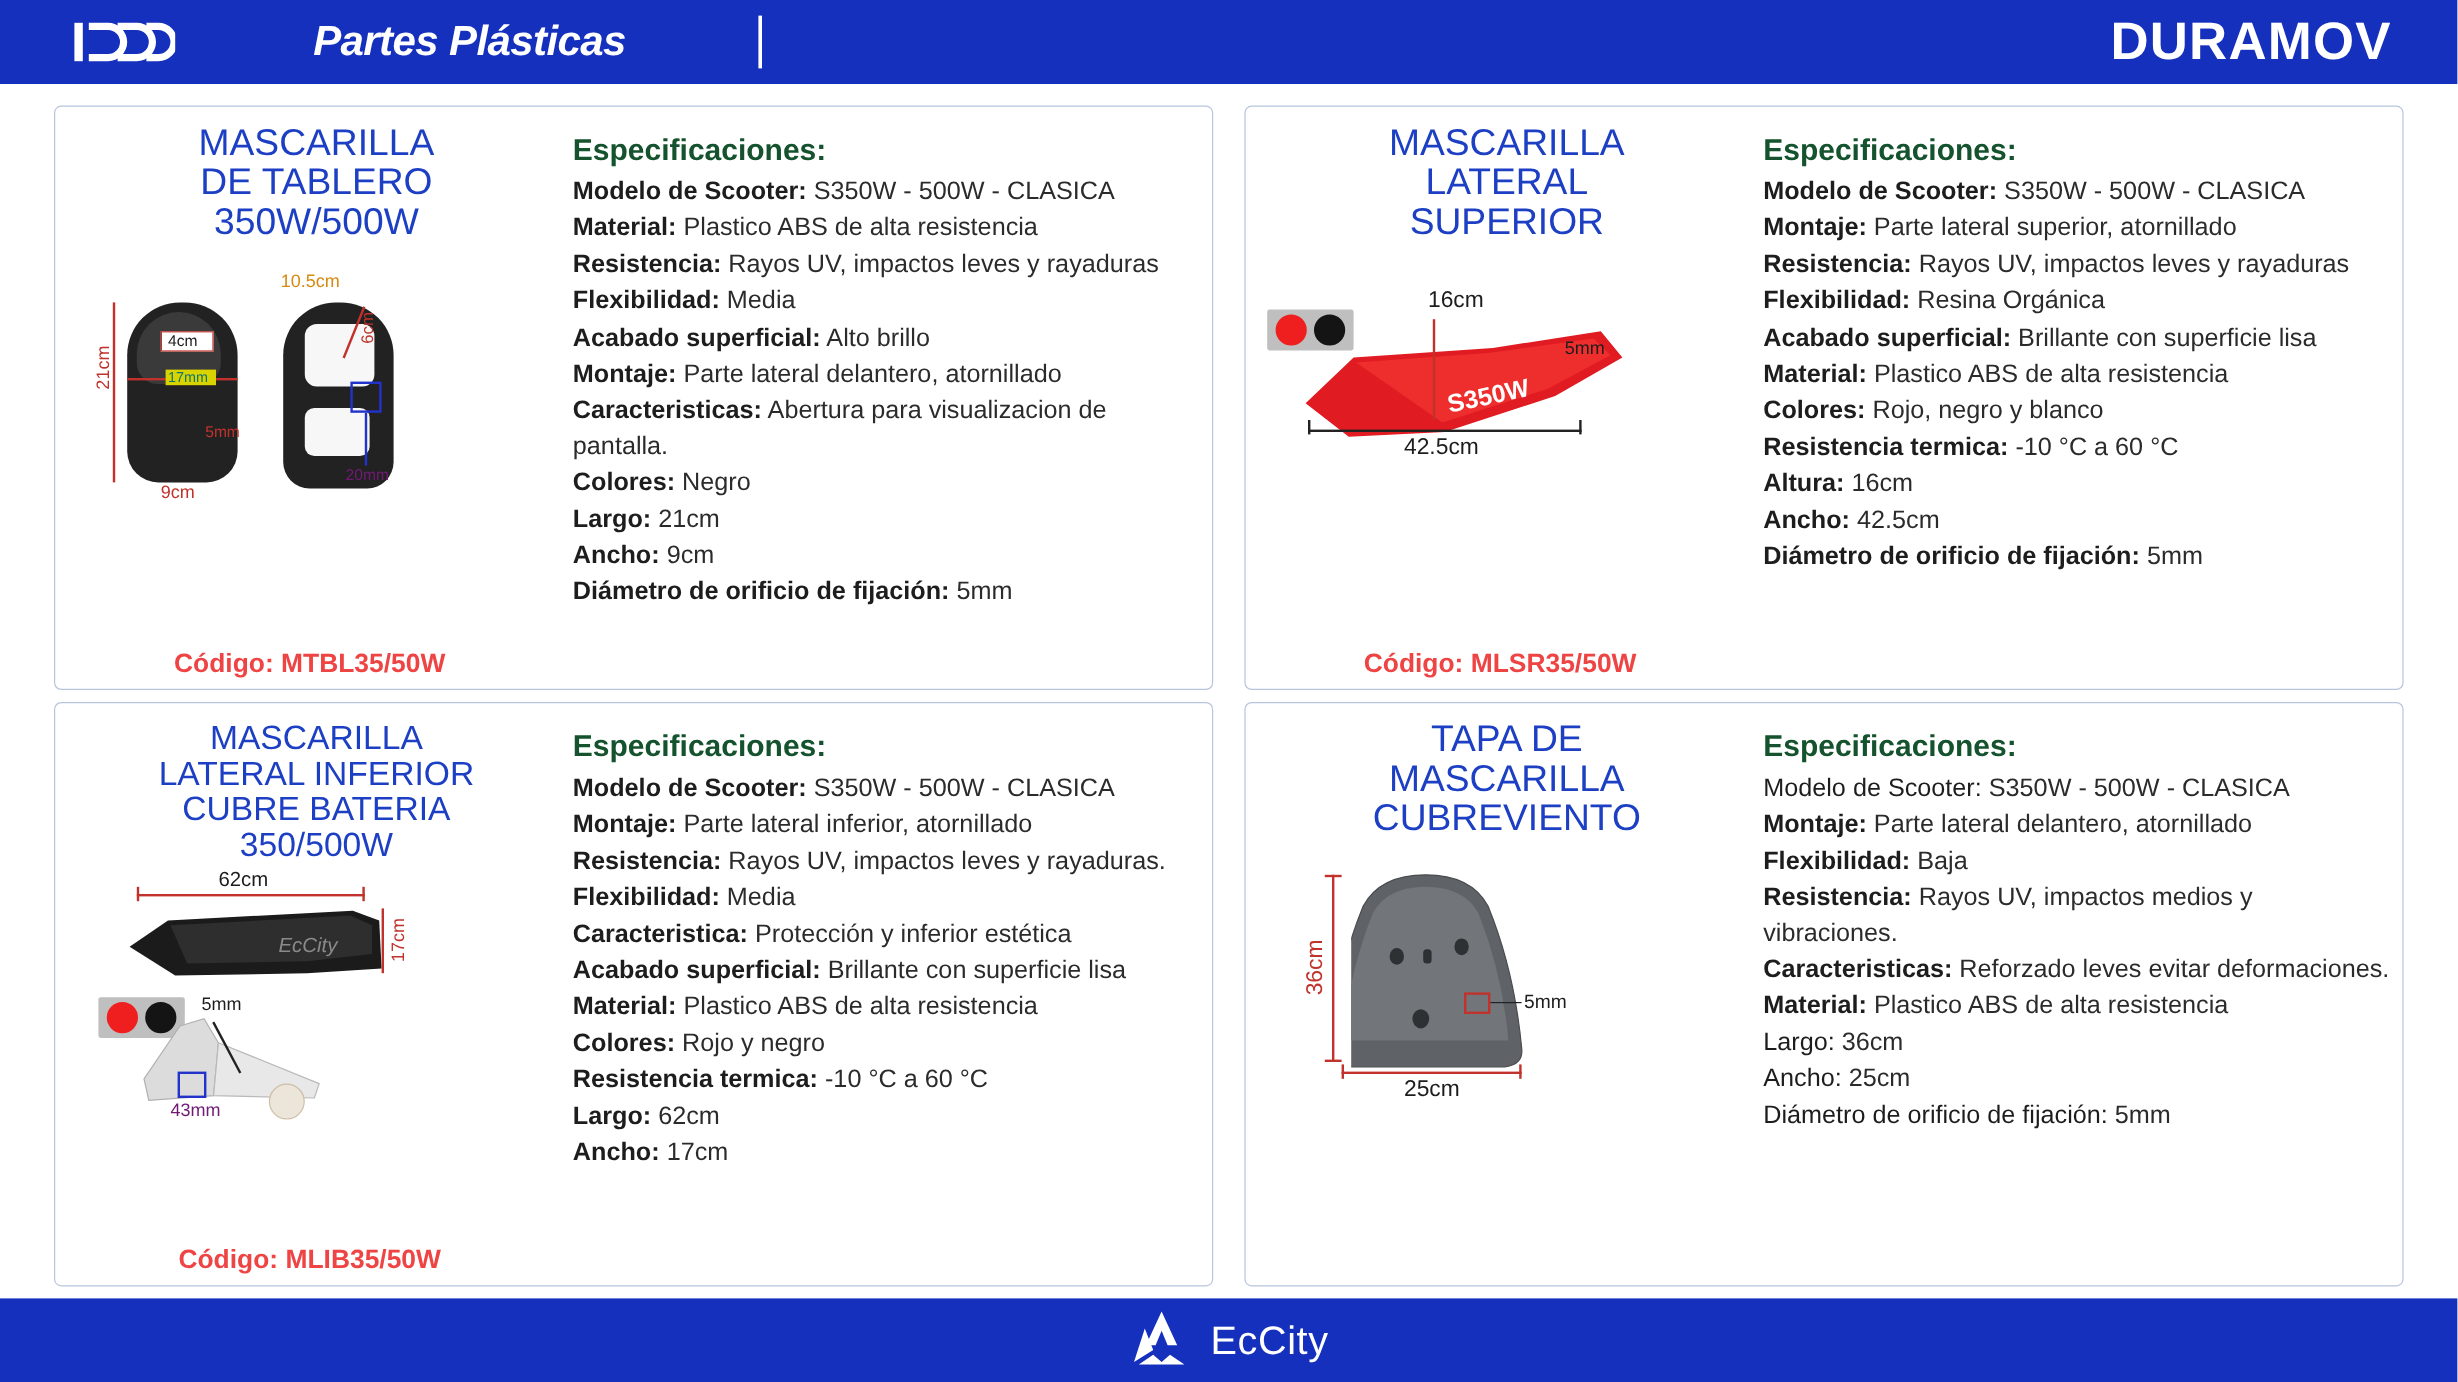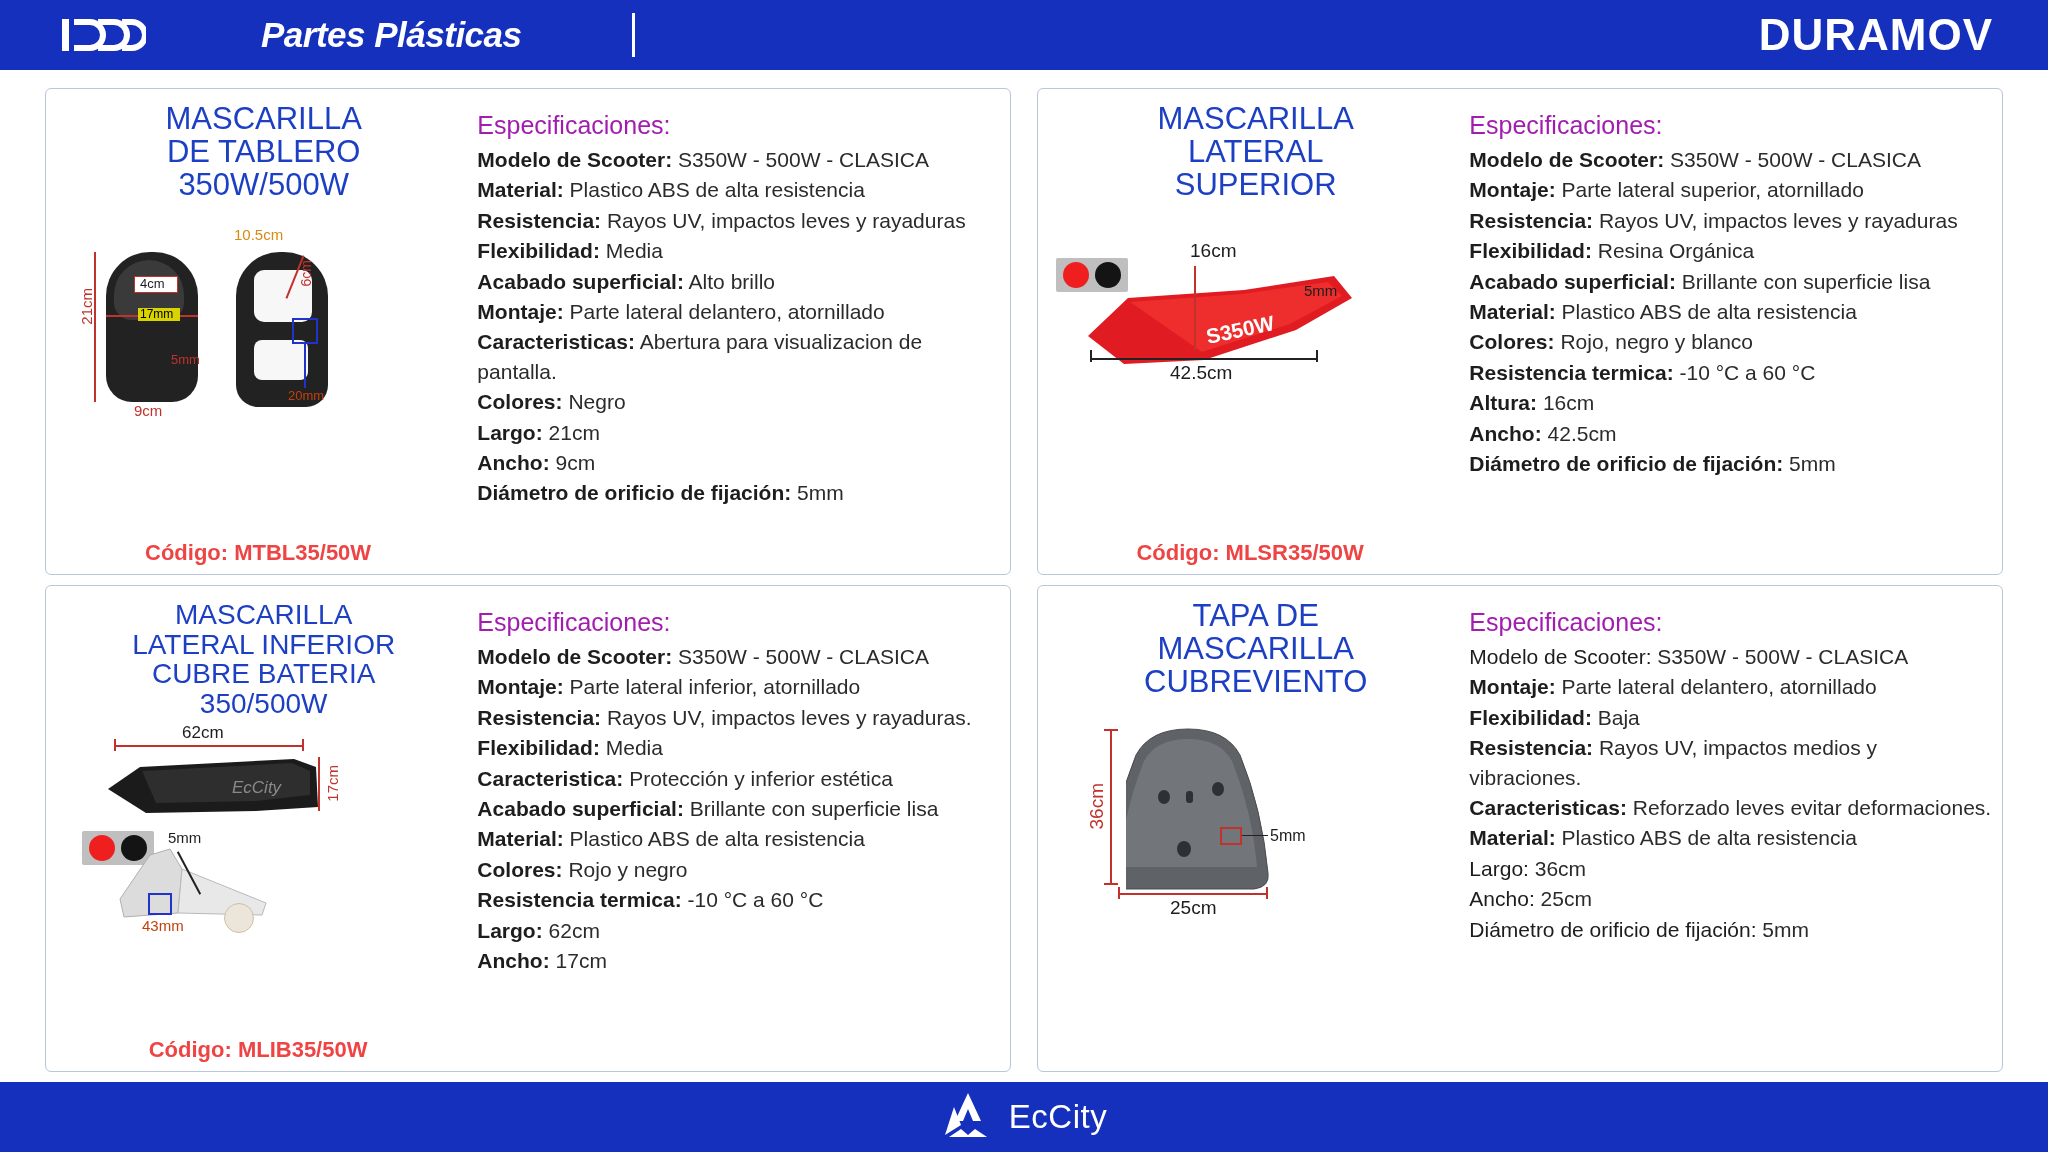--- a/index.html
+++ b/index.html
@@ -53,21 +53,21 @@
   }
   .card-right { flex:1; padding-left:6px; padding-top:8px; }
 
   .prod-title {
     color:#1c3fc4; font-weight:normal; text-align:center; line-height:1.06;
     font-size:31px; letter-spacing:0px; padding:0 2px;
   }
   .prod-title.small { font-size:28px; }
 
   .spec-head {
-    font-size:25px; font-weight:normal; color:#a21caf; margin-bottom:5px;
+    font-size:25px; font-weight:bold; color:#14532d; margin-bottom:5px;
   }
   .spec-line {
     font-size:21px; color:#2b2b2b; line-height:1.40; margin-bottom:1px;
   }
   .spec-line b { font-weight:bold; color:#1d1d1d; }
   .spec-line.plain b { font-weight:normal; }
 
   .code {
     position:absolute; bottom:8px; left:0; width:44%;
     text-align:center; font-size:22px; font-weight:bold; color:#ef4444;
@@ -85,21 +85,21 @@
   .swatch {
     position:absolute; background:#bfbfbf; display:flex; align-items:center;
     justify-content:center; gap:6px; padding:4px 7px; border-radius:2px;
   }
   .dot { width:26px; height:26px; border-radius:50%; }
   .dot.red { background:#ef1f1f; }
   .dot.black { background:#141414; }
   .dim { position:absolute; font-size:15px; color:#1d1d1d; white-space:nowrap; }
   .dim.red { color:#c0322b; }
   .dim.orange { color:#d68a10; }
-  .dim.blue { color:#c2410c; }
+  .dim.blue { color:#701a75; }
   .line-r { position:absolute; background:#c0322b; }
   .line-b { position:absolute; background:#2233cc; }
   .line-k { position:absolute; background:#222; }
   .vert { writing-mode:vertical-rl; transform:rotate(180deg); }
   .blob { position:absolute; }
 </style>
 </head>
 <body>
 
 <div class="page">
@@ -131,21 +131,21 @@
 
           <div class="blob" style="left:50px;top:42px;width:92px;height:150px;background:#222;border-radius:44px 44px 26px 26px;"></div>
           <div class="blob" style="left:58px;top:50px;width:70px;height:60px;background:#3a3a3a;border-radius:40px 40px 20px 20px;"></div>
           <div class="line-r" style="left:38px;top:42px;width:2px;height:150px;"></div>
           <div class="dim red vert" style="left:22px;top:78px;">21cm</div>
           <div class="line-r" style="left:50px;top:105px;width:92px;height:2px;"></div>
           <div class="dim red" style="left:78px;top:192px;">9cm</div>
           <div class="blob" style="left:78px;top:66px;width:44px;height:17px;background:#fff;border:1.5px solid #c0322b;"></div>
           <div class="dim" style="left:84px;top:66px;font-size:13px;">4cm</div>
           <div class="blob" style="left:82px;top:98px;width:42px;height:13px;background:#d9d400;"></div>
-          <div class="dim" style="left:84px;top:97px;font-size:12px;color:#000000;">17mm</div>
+          <div class="dim" style="left:84px;top:97px;font-size:12px;color:#0f766e;">17mm</div>
           <div class="dim red" style="left:115px;top:142px;font-size:13px;">5mm</div>
 
           <div class="blob" style="left:180px;top:42px;width:92px;height:155px;background:#222;border-radius:44px 44px 22px 22px;"></div>
           <div class="blob" style="left:198px;top:60px;width:58px;height:52px;background:#f7f7f7;border-radius:10px;"></div>
           <div class="blob" style="left:198px;top:130px;width:54px;height:40px;background:#f7f7f7;border-radius:8px;"></div>
           <div class="dim orange" style="left:178px;top:16px;">10.5cm</div>
           <div class="line-r" style="left:238px;top:44px;width:2px;height:46px;transform:rotate(22deg);"></div>
           <div class="dim red vert" style="left:242px;top:50px;font-size:14px;">6cm</div>
           <div class="blob" style="left:236px;top:108px;width:26px;height:26px;border:2px solid #2233cc;"></div>
           <div class="line-b" style="left:248px;top:134px;width:2px;height:44px;"></div>

